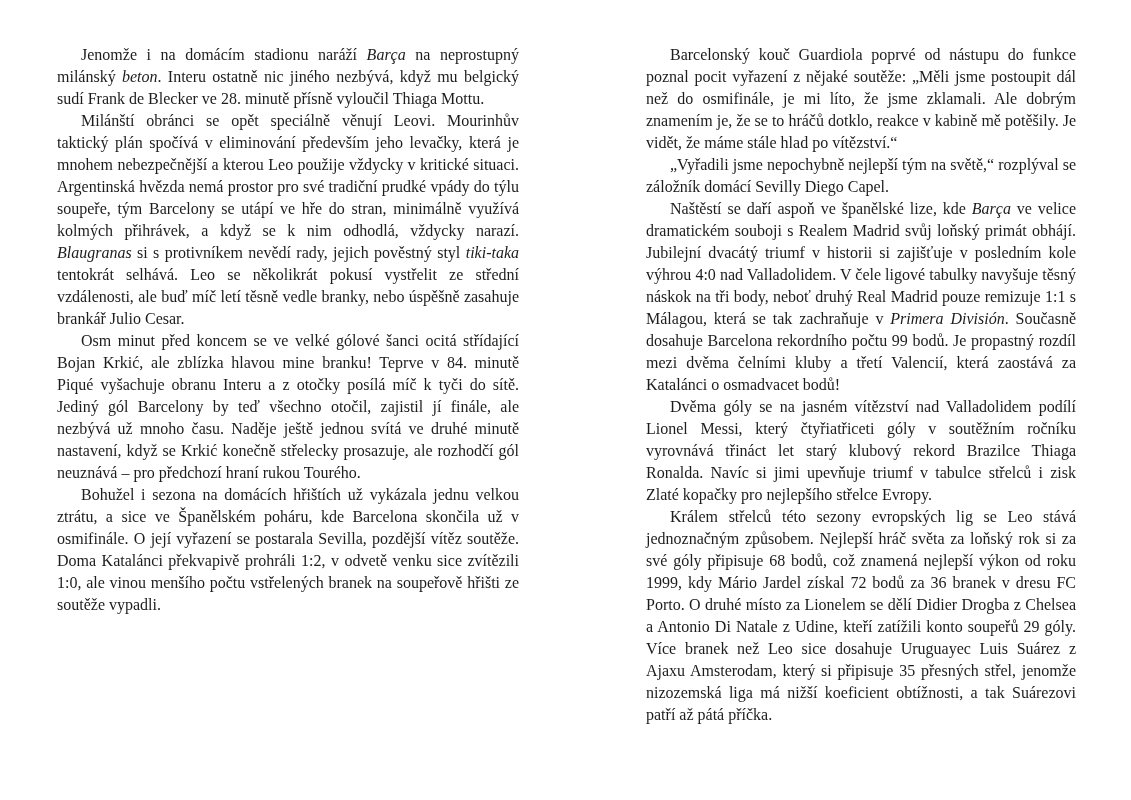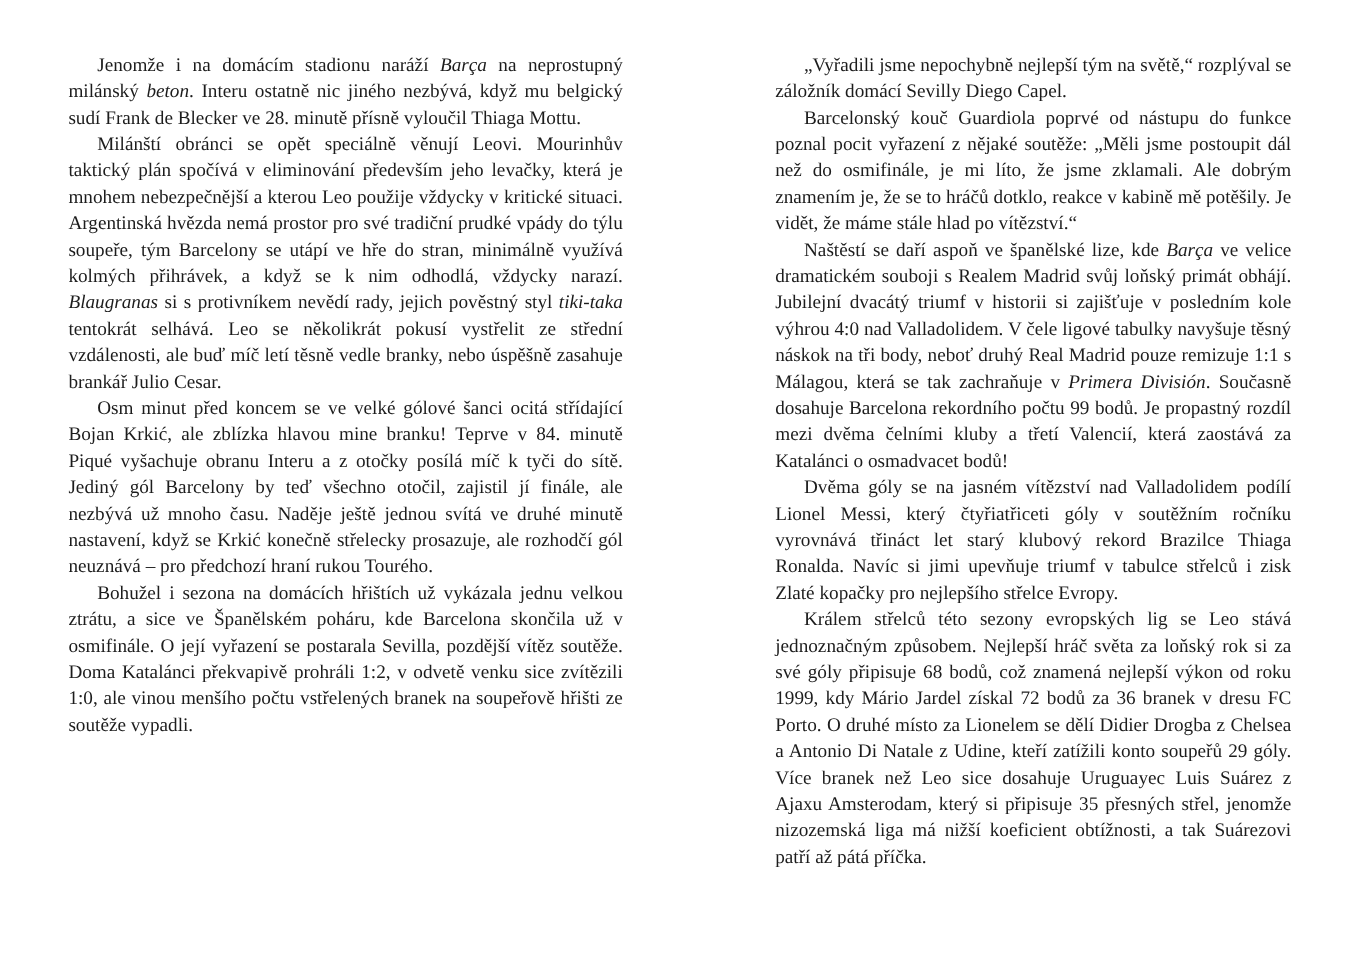--- a/index.html
+++ b/index.html
@@ -51,22 +51,22 @@
 <div class="spread">
 
   <div class="text-block text-left">
       <p><span>Jenomže i na domácím stadionu naráží </span><em>Barça</em><span> na neprostupný milánský </span><em>beton</em><span>. Interu ostatně nic jiného nezbývá, když mu belgický sudí Frank de Blecker ve 28. minutě přísně vyloučil Thiaga Mottu.</span></p>
       <p><span>Milánští obránci se opět speciálně věnují Leovi. Mourinhův taktický plán spočívá v eliminování především jeho levačky, která je mnohem nebezpečnější a kterou Leo použije vždycky v kritické situaci. Argentinská hvězda nemá prostor pro své tradiční prudké vpády do týlu soupeře, tým Barcelony se utápí ve hře do stran, minimálně využívá kolmých přihrávek, a když se k nim odhodlá, vždycky narazí. </span><em>Blaugranas</em><span> si s protivníkem nevědí rady, jejich pověstný styl </span><em>tiki-taka</em><span> tentokrát selhává. Leo se několikrát pokusí vystřelit ze střední vzdálenosti, ale buď míč letí těsně vedle branky, nebo úspěšně zasahuje brankář Julio Cesar.</span></p>
       <p><span>Osm minut před koncem se ve velké gólové šanci ocitá střídající Bojan Krkić, ale zblízka hlavou mine branku! Teprve v 84. minutě Piqué vyšachuje obranu Interu a z otočky posílá míč k tyči do sítě. Jediný gól Barcelony by teď všechno otočil, zajistil jí finále, ale nezbývá už mnoho času. Naděje ještě jednou svítá ve druhé minutě nastavení, když se Krkić konečně střelecky prosazuje, ale rozhodčí gól neuznává – pro předchozí hraní rukou Tourého.</span></p>
       <p><span>Bohužel i sezona na domácích hřištích už vykázala jednu velkou ztrátu, a sice ve Španělském poháru, kde Barcelona skončila už v osmifinále. O její vyřazení se postarala Sevilla, pozdější vítěz soutěže. Doma Katalánci překvapivě prohráli 1:2, v odvetě venku sice zvítězili 1:0, ale vinou menšího počtu vstřelených branek na soupeřově hřišti ze soutěže vypadli.</span></p>
     </div>
 
   <div class="text-block text-right">
+      <p><span>Barcelonský kouč Guardiola poprvé od nástupu do funkce poznal pocit vyřazení z nějaké soutěže: „Měli jsme postoupit dál než do osmifinále, je mi líto, že jsme zklamali. Ale dobrým znamením je, že se to hráčů dotklo, reakce v kabině mě potěšily. Je vidět, že máme stále hlad po vítězství.“</span></p>
       <p><span>„Vyřadili jsme nepochybně nejlepší tým na světě,“ rozplýval se záložník domácí Sevilly Diego Capel.</span></p>
-      <p><span>Barcelonský kouč Guardiola poprvé od nástupu do funkce poznal pocit vyřazení z nějaké soutěže: „Měli jsme postoupit dál než do osmifinále, je mi líto, že jsme zklamali. Ale dobrým znamením je, že se to hráčů dotklo, reakce v kabině mě potěšily. Je vidět, že máme stále hlad po vítězství.“</span></p>
       <p><span>Naštěstí se daří aspoň ve španělské lize, kde </span><em>Barça</em><span> ve velice dramatickém souboji s Realem Madrid svůj loňský primát obhájí. Jubilejní dvacátý triumf v historii si zajišťuje v posledním kole výhrou 4:0 nad Valladolidem. V čele ligové tabulky navyšuje těsný náskok na tři body, neboť druhý Real Madrid pouze remizuje 1:1 s Málagou, která se tak zachraňuje v </span><em>Primera División</em><span>. Současně dosahuje Barcelona rekordního počtu 99 bodů. Je propastný rozdíl mezi dvěma čelními kluby a třetí Valencií, která zaostává za Katalánci o osmadvacet bodů!</span></p>
       <p><span>Dvěma góly se na jasném vítězství nad Valladolidem podílí Lionel Messi, který čtyřiatřiceti góly v soutěžním ročníku vyrovnává třináct let starý klubový rekord Brazilce Thiaga Ronalda. Navíc si jimi upevňuje triumf v tabulce střelců i zisk Zlaté kopačky pro nejlepšího střelce Evropy.</span></p>
       <p><span>Králem střelců této sezony evropských lig se Leo stává jednoznačným způsobem. Nejlepší hráč světa za loňský rok si za své góly připisuje 68 bodů, což znamená nejlepší výkon od roku 1999, kdy Mário Jardel získal 72 bodů za 36 branek v dresu FC Porto. O druhé místo za Lionelem se dělí Didier Drogba z Chelsea a Antonio Di Natale z Udine, kteří zatížili konto soupeřů 29 góly. Více branek než Leo sice dosahuje Uruguayec Luis Suárez z Ajaxu Amsterodam, který si připisuje 35 přesných střel, jenomže nizozemská liga má nižší koeficient obtížnosti, a tak Suárezovi patří až pátá příčka.</span></p>
     </div>
 
   <div class="page-number pn-left">124</div>
 
   <div class="page-number pn-right">125</div>
 
 </div>

